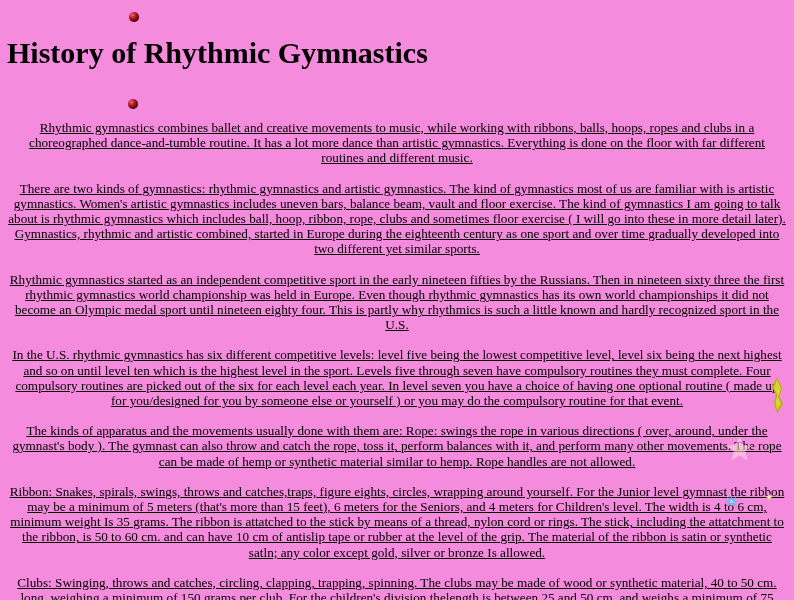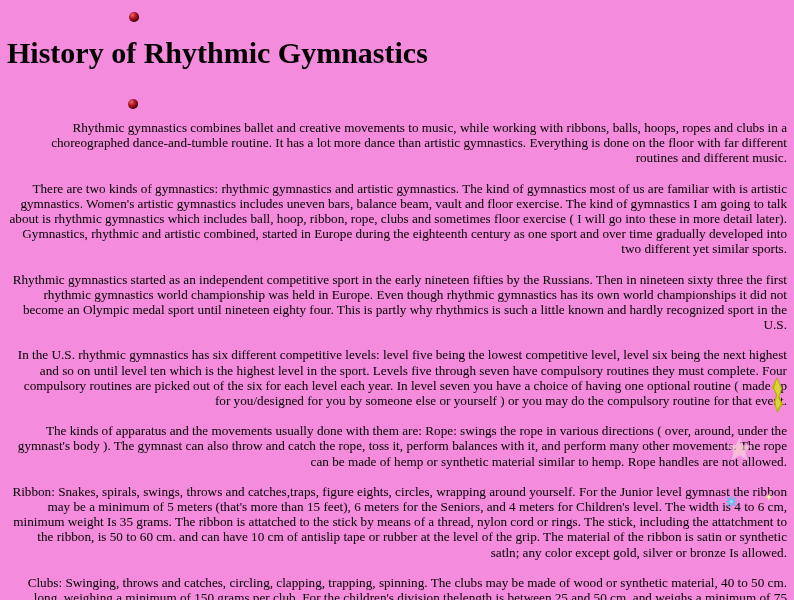--- a/index.html
+++ b/index.html
@@ -60,22 +60,23 @@
     left: 7px;
     top: 120px;
     width: 780px;
   }
 
   .para {
     margin: 0 0 15px 0;
     padding: 0;
     font-size: 13.2px;
     line-height: 15.2px;
-    text-align: right;
+    text-align: center;
     word-spacing: 0px;
+    text-decoration: underline;
   }
   .para:last-child { margin-bottom: 0; }
 
   
   .ornament { position: absolute; z-index: 4; pointer-events: none; }
 
   #leaf-ornament {
     left: 770px;
     top: 377px;
     width: 14px;

